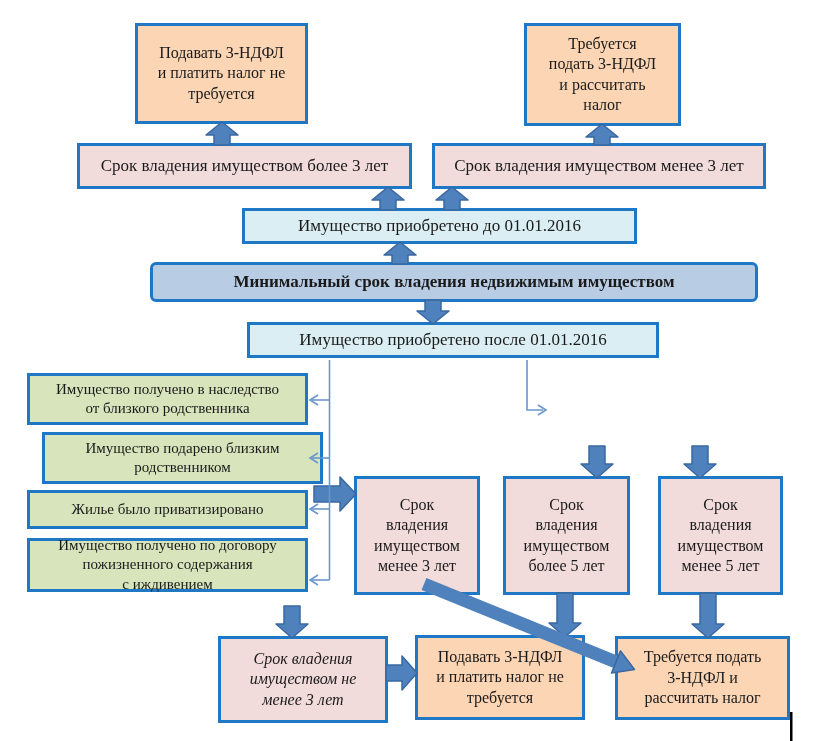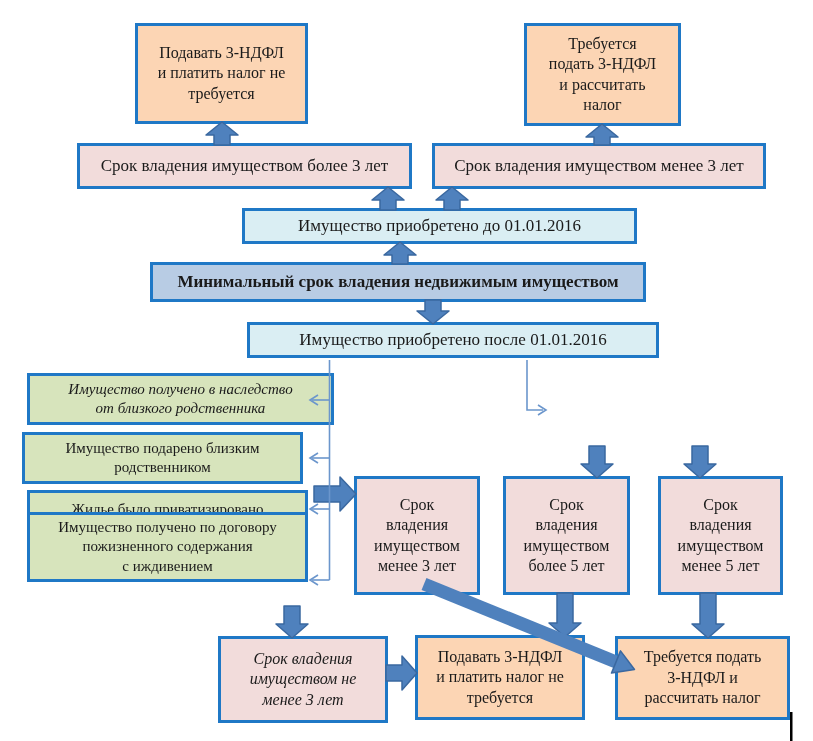--- a/index.html
+++ b/index.html
@@ -46,30 +46,30 @@
   <div class="node orange f16" style="left:524px;top:23px;width:157px;height:103px;">Требуется
 подать 3-НДФЛ
 и рассчитать
 налог</div>
 
   <div class="node pink f17" style="left:77px;top:143px;width:335px;height:46px;">Срок владения имуществом более 3 лет</div>
   <div class="node pink f17" style="left:432px;top:143px;width:334px;height:46px;">Срок владения имуществом менее 3 лет</div>
 
   <div class="node lblue f17" style="left:242px;top:208px;width:395px;height:36px;">Имущество приобретено до 01.01.2016</div>
 
-  <div class="node hdr f17" style="left:150px;top:262px;width:496px;height:40px;">Минимальный срок владения недвижимым имуществом</div>
+  <div class="node hdr f17" style="left:150px;top:262px;width:608px;height:40px;border-radius:6px;">Минимальный срок владения недвижимым имуществом</div>
 
   <div class="node lblue f17" style="left:247px;top:322px;width:412px;height:36px;">Имущество приобретено после 01.01.2016</div>
 
-  <div class="node green f15" style="left:27px;top:373px;width:307px;height:52px;font-style:italic;">Имущество получено в наследство
+  <div class="node green f15" style="left:27px;top:373px;width:281px;height:52px;">Имущество получено в наследство
 от близкого родственника</div>
-  <div class="node green f15" style="left:22px;top:432px;width:281px;height:52px;">Имущество подарено близким
+  <div class="node green f15" style="left:42px;top:432px;width:281px;height:52px;">Имущество подарено близким
 родственником</div>
   <div class="node green f15" style="left:27px;top:490px;width:281px;height:39px;">Жилье было приватизировано</div>
-  <div class="node green f15" style="left:27px;top:512px;width:281px;height:70px;">Имущество получено по договору
+  <div class="node green f15" style="left:27px;top:538px;width:281px;height:54px;">Имущество получено по договору
 пожизненного содержания
 с иждивением</div>
 
 
   <div class="node pink f16" style="left:354px;top:476px;width:126px;height:119px;">Срок
 владения
 имуществом
 менее 3 лет</div>
   <div class="node pink f16" style="left:503px;top:476px;width:127px;height:119px;">Срок
 владения

